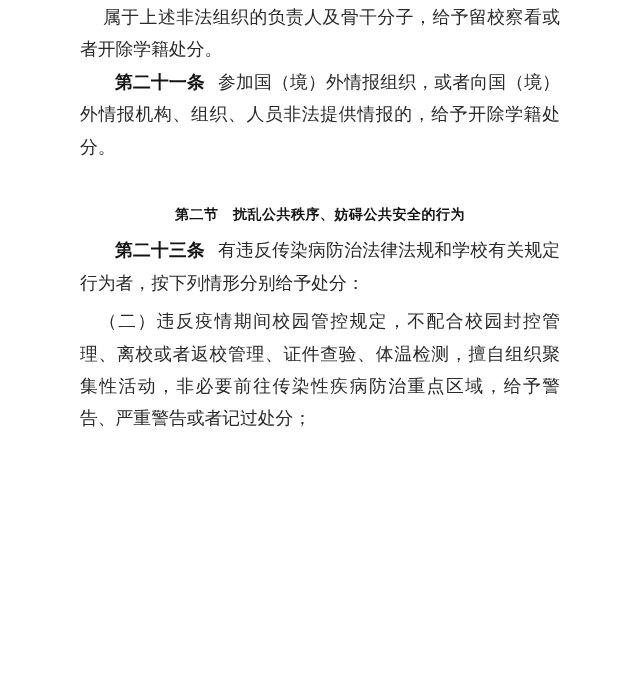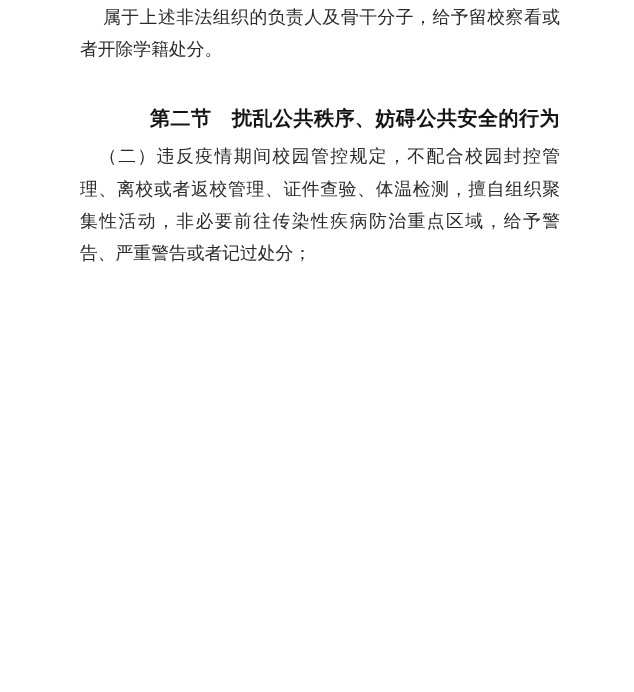--- a/index.html
+++ b/index.html
@@ -26,38 +26,40 @@
   .indent-article { text-indent: 35px; }
   .indent-item    { text-indent: 19px; }
   .gap-md { margin-top: 6px; }
   .article-num {
     font-weight: bold;
     color: #141414;
     margin-right: 13px;
   }
   .section-heading {
     margin: 36px 0 3px 0;
-    font-size: 20px;
+    font-size: 14px;
     font-weight: bold;
     color: #141414;
     line-height: 32.4px;
-    text-align: right;
+    text-align: center;
     letter-spacing: 0.5px;
   }
 </style>
 </head>
 <body>
 
 <div class="page" style="background: rgb(255, 255, 255); color: rgb(42, 42, 42);">
   <div class="text-block">
 
     <p class="para indent-cont"><span>属于上述非法组织的负责人及骨干分子，给予留校察看或者开除学籍处分。</span></p>
 
+    <p class="para indent-article"><b class="article-num">第二十一条</b><span>参加国（境）外情报组织，或者向国（境）外情报机构、组织、人员非法提供情报的，给予开除学籍处分。</span></p>
 
 
     <h2 class="section-heading">第二节　扰乱公共秩序、妨碍公共安全的行为</h2>
 
+    <p class="para indent-article"><b class="article-num">第二十三条</b><span>有违反传染病防治法律法规和学校有关规定行为者，按下列情形分别给予处分：</span></p>
 
 
     <p class="para indent-item gap-md"><span>（二）违反疫情期间校园管控规定，不配合校园封控管理、离校或者返校管理、证件查验、体温检测，擅自组织聚集性活动，非必要前往传染性疾病防治重点区域，给予警告、严重警告或者记过处分；</span></p>
 
   </div>
 </div>
 
 </body></html>

